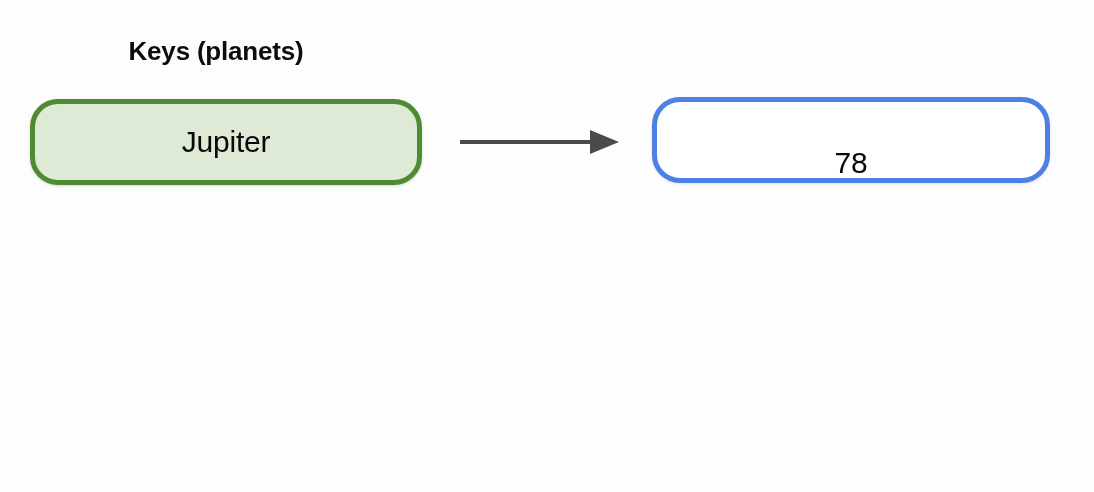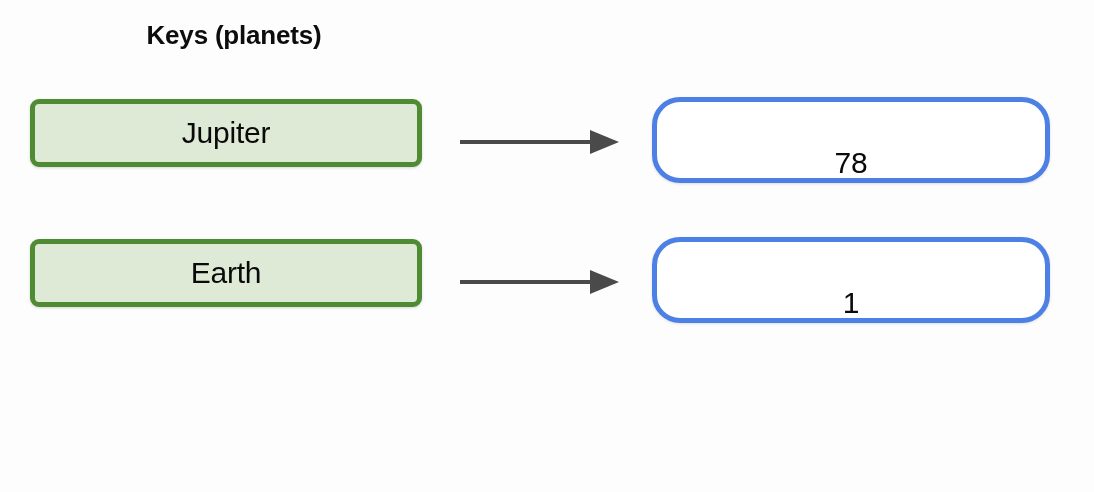--- a/index.html
+++ b/index.html
@@ -25,22 +25,23 @@
     position: absolute;
     top: 20px;
     font-size: 26px;
     font-weight: bold;
     color: #0d0d0d;
     text-align: center;
     letter-spacing: -0.2px;
     white-space: nowrap;
   }
   .col-header.keys {
-    left: 38px;
+    left: 20px;
     width: 392px;
+    margin-top: 16px;
   }
   .col-header.values {
     left: 652px;
     width: 398px;
   }
 
   
   .row {
     position: absolute;
     left: 0;
@@ -50,25 +51,25 @@
   .row-1 { top: 99px; }
   .row-2 { top: 239px; }
   .row-3 { top: 384px; }
 
   
   .key-box {
     position: absolute;
     left: 30px;
     top: 0;
     width: 392px;
-    height: 68px;
+    height: 86px;
     box-sizing: border-box;
     background: #dee9d6;
     border: 5px solid #4f8b32;
-    border-radius: 9px;
+    border-radius: 28px;
     display: flex;
     align-items: center;
     justify-content: center;
     box-shadow: 0 1px 3px rgba(0,0,0,0.16);
   }
   .key-box .label {
     font-size: 30px;
     font-weight: 400;
     color: #0a0a0a;
     letter-spacing: -0.2px;
@@ -125,29 +126,15 @@
       <svg width="162" height="34" viewBox="0 0 162 34" aria-hidden="true">
         <line x1="2" y1="17" x2="138" y2="17" stroke="#4a4a4a" stroke-width="4"></line>
         <polygon points="132,5 161,17 132,29" fill="#4a4a4a"></polygon>
       </svg>
     </div>
     <div class="value-box">
       <span class="label">78</span>
     </div>
   </div>
 
-  <div class="row row-2">
-    <div class="key-box">
-      <span class="label">Earth</span>
-    </div>
-    <div class="arrow">
-      <svg width="162" height="34" viewBox="0 0 162 34" aria-hidden="true">
-        <line x1="2" y1="17" x2="138" y2="17" stroke="#4a4a4a" stroke-width="4"></line>
-        <polygon points="132,5 161,17 132,29" fill="#4a4a4a"></polygon>
-      </svg>
-    </div>
-    <div class="value-box">
-      <span class="label">1</span>
-    </div>
-  </div>
 
 
 </div>
 
 </body></html>

